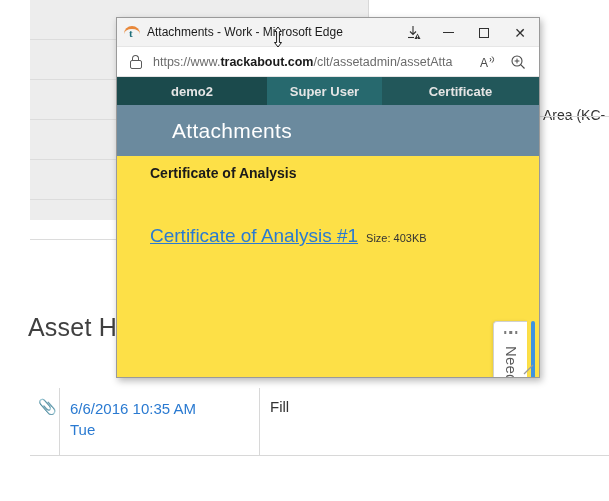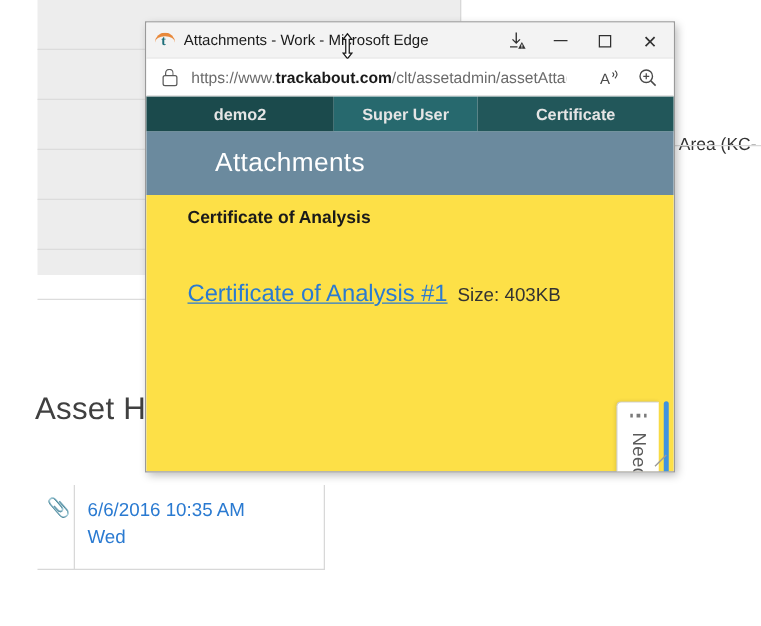--- a/index.html
+++ b/index.html
@@ -146,21 +146,21 @@
   }
 
   
   #edge-content { background:#fde047; height:221px; position:relative; }
   #attach-group-title {
     position:absolute; left:33px; top:9px;
     font-size:14px; font-weight:bold; color:#1a1a1a;
   }
   #attach-row { position:absolute; left:33px; top:29px; display:flex; align-items:baseline;margin-top:40px; }
   #attach-link { font-size:19px; color:#2a7ad1; }
-  #attach-size { font-size:15px; color:#333333; margin-left:8px; }
+  #attach-size { font-size:11px; color:#333333; margin-left:8px; }
 
   
   #help-tab {
     position:absolute; left:376px; top:165px; width:34px; height:195px;
     background:#ffffff; border:1px solid #d0d0d0; border-right:none;
     border-radius:4px 0 0 4px;
     box-shadow:-1px 0 3px rgba(0,0,0,0.10);
     overflow:hidden;
   }
   #help-dots {
@@ -205,22 +205,23 @@
 
   <div id="asset-heading">Asset H</div>
 
   <div id="bg-history-table">
     <div class="hrow body">
       <div class="hcell c-clip">
         <span class="clip-ico">📎</span>
       </div>
       <div class="hcell c-date">
         <span class="datelink">6/6/2016 10:35 AM</span>
-        <span class="datelink">Wed</span>
-      </div>
+        <span class="datelink">Tue</span>
+      </div>
+      <div class="hcell c-act">Fill</div>
     </div>
   </div>
 </div>
 
 <div id="edge-window">
 
   <div id="titlebar">
     <div id="fav">
       <div class="arc"></div>
         <div class="tl">t</div>

